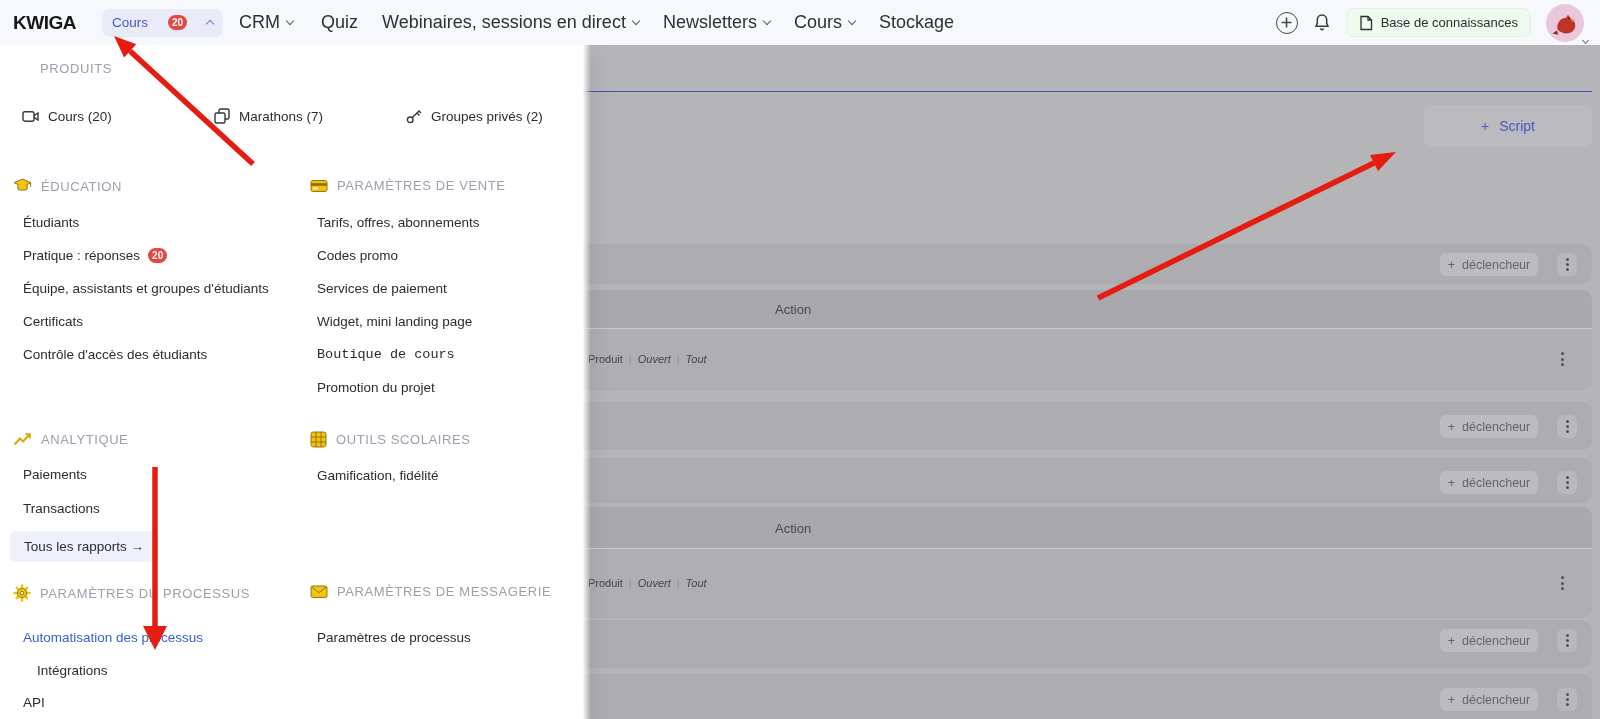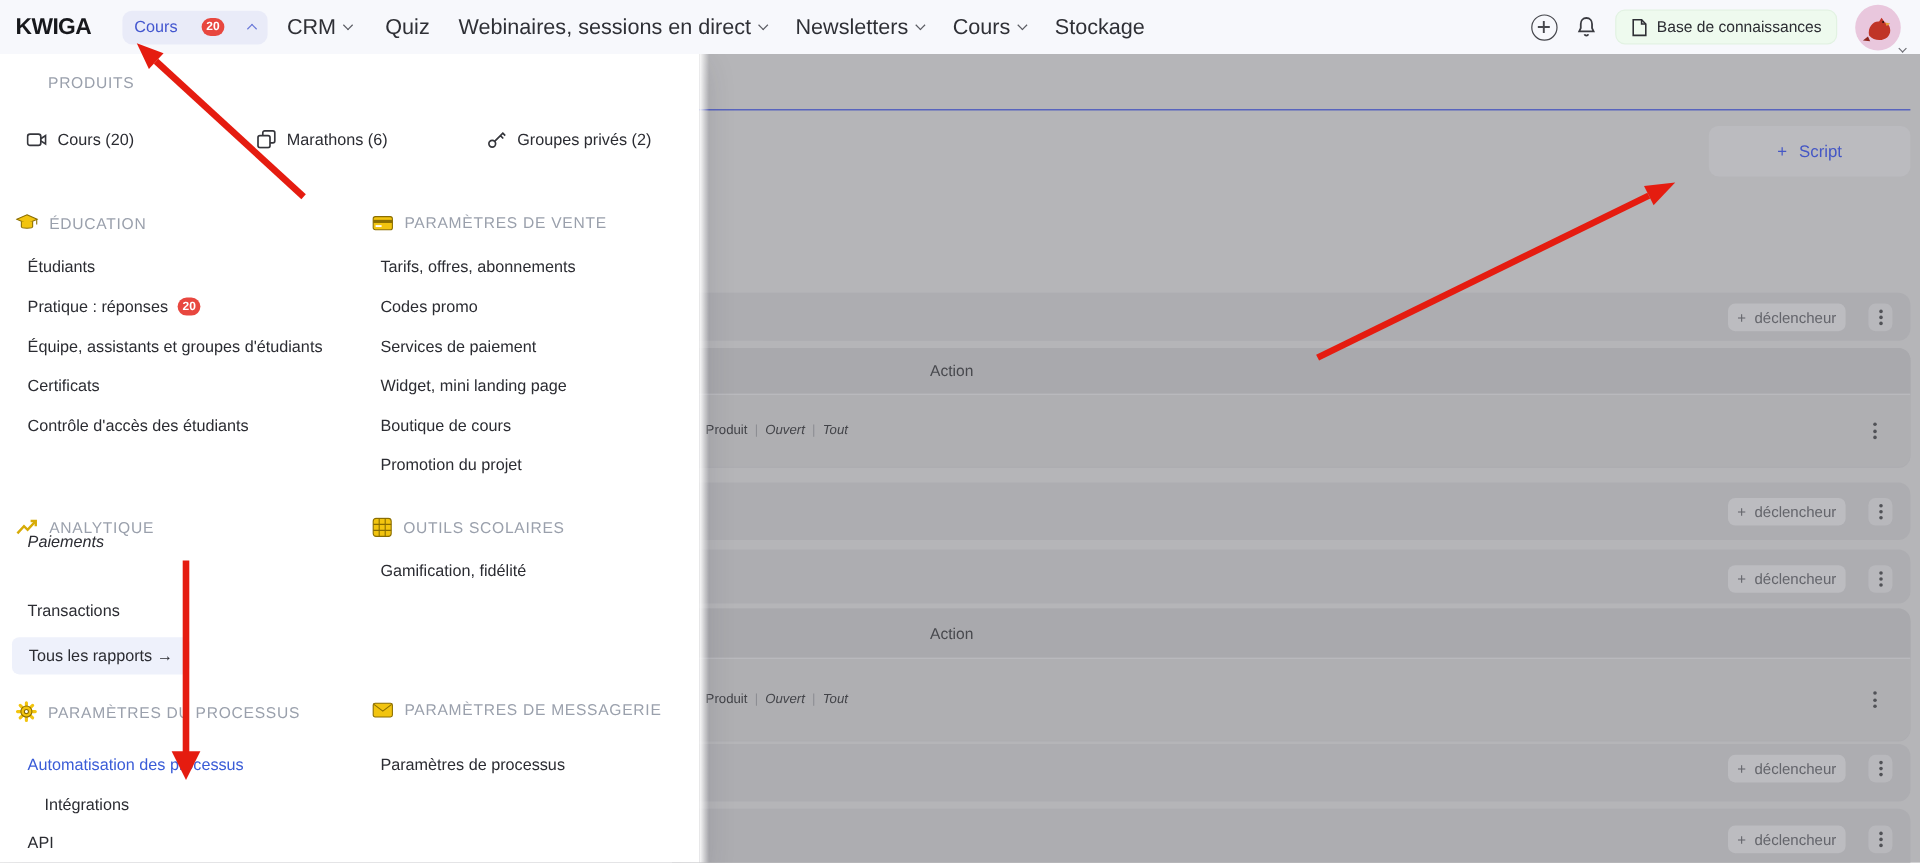--- a/index.html
+++ b/index.html
@@ -190,21 +190,21 @@
         <rect x="1" y="2.8" width="11" height="9.4" rx="2"></rect>
           <path d="M12 6.6 L16 4 V11 L12 8.4"></path>
       </svg>
       <span>Cours (20)</span>
     </div>
     <div class="prod-item" style="left:214px;">
       <svg width="16" height="16" viewBox="0 0 16 16" fill="none" stroke="#35363c" stroke-width="1.4">
         <rect x="5" y="1" width="10" height="10" rx="1.6"></rect>
           <rect x="1" y="5" width="10" height="10" rx="1.6" fill="#fff"></rect>
       </svg>
-      <span>Marathons (6)</span>
+      <span>Marathons (7)</span>
     </div>
     <div class="prod-item" style="left:406px;">
       <svg width="16" height="16" viewBox="0 0 16 16" fill="none" stroke="#35363c" stroke-width="1.4">
         <circle cx="4.2" cy="11.8" r="2.8"></circle>
           <path d="M6.2 9.8 L13.5 2.5 M11 5 l2.4 2.4 M13 3 l2 2"></path>
       </svg>
       <span>Groupes privés (2)</span>
     </div>
 
     <div class="menu-title" style="left:13px;top:133px;align-items:center;">
@@ -245,35 +245,35 @@
     </div>
     <div class="menu-item" style="left:317px;top:203px;">
       <span>Codes promo</span>
     </div>
     <div class="menu-item" style="left:317px;top:236px;">
       <span>Services de paiement</span>
     </div>
     <div class="menu-item" style="left:317px;top:269px;">
       <span>Widget, mini landing page</span>
     </div>
-    <div class="menu-item" style="left:317px;top:302px;">
+    <div class="menu-item" style="left:317px;top:302px;font-family:Liberation Mono, monospace;">
       <span>Boutique de cours</span>
     </div>
     <div class="menu-item" style="left:317px;top:335px;">
       <span>Promotion du projet</span>
     </div>
 
     <div class="menu-title" style="left:13px;top:386px;">
       <svg width="19" height="16" viewBox="0 0 19 16" fill="none">
         <path d="M1.5 13.5 L7 7.5 L10 10.5 L16.5 3.5" stroke="#d7ab06" stroke-width="2"></path>
         <path d="M12.5 3.2 h4.3 v4.3" fill="none" stroke="#d7ab06" stroke-width="2"></path>
       </svg>
       <span>ANALYTIQUE</span>
     </div>
-    <div class="menu-item" style="left:23px;top:399px;font-style:italic;">
+    <div class="menu-item" style="left:23px;top:422px;">
       <span>Paiements</span>
     </div>
     <div class="menu-item" style="left:23px;top:456px;">
       <span>Transactions</span>
     </div>
     <div class="reports-pill">
       <span>Tous les rapports →</span>
     </div>
 
     <div class="menu-title" style="left:310px;top:386px;">

